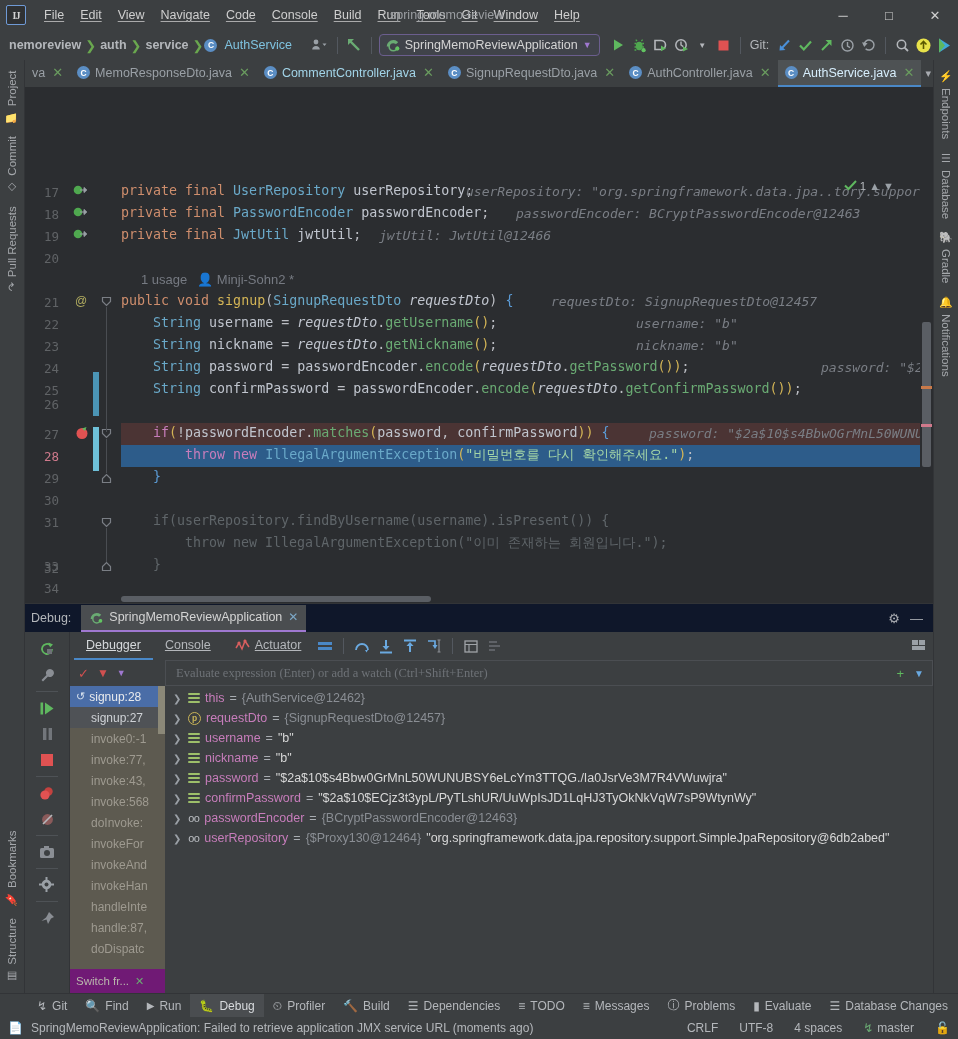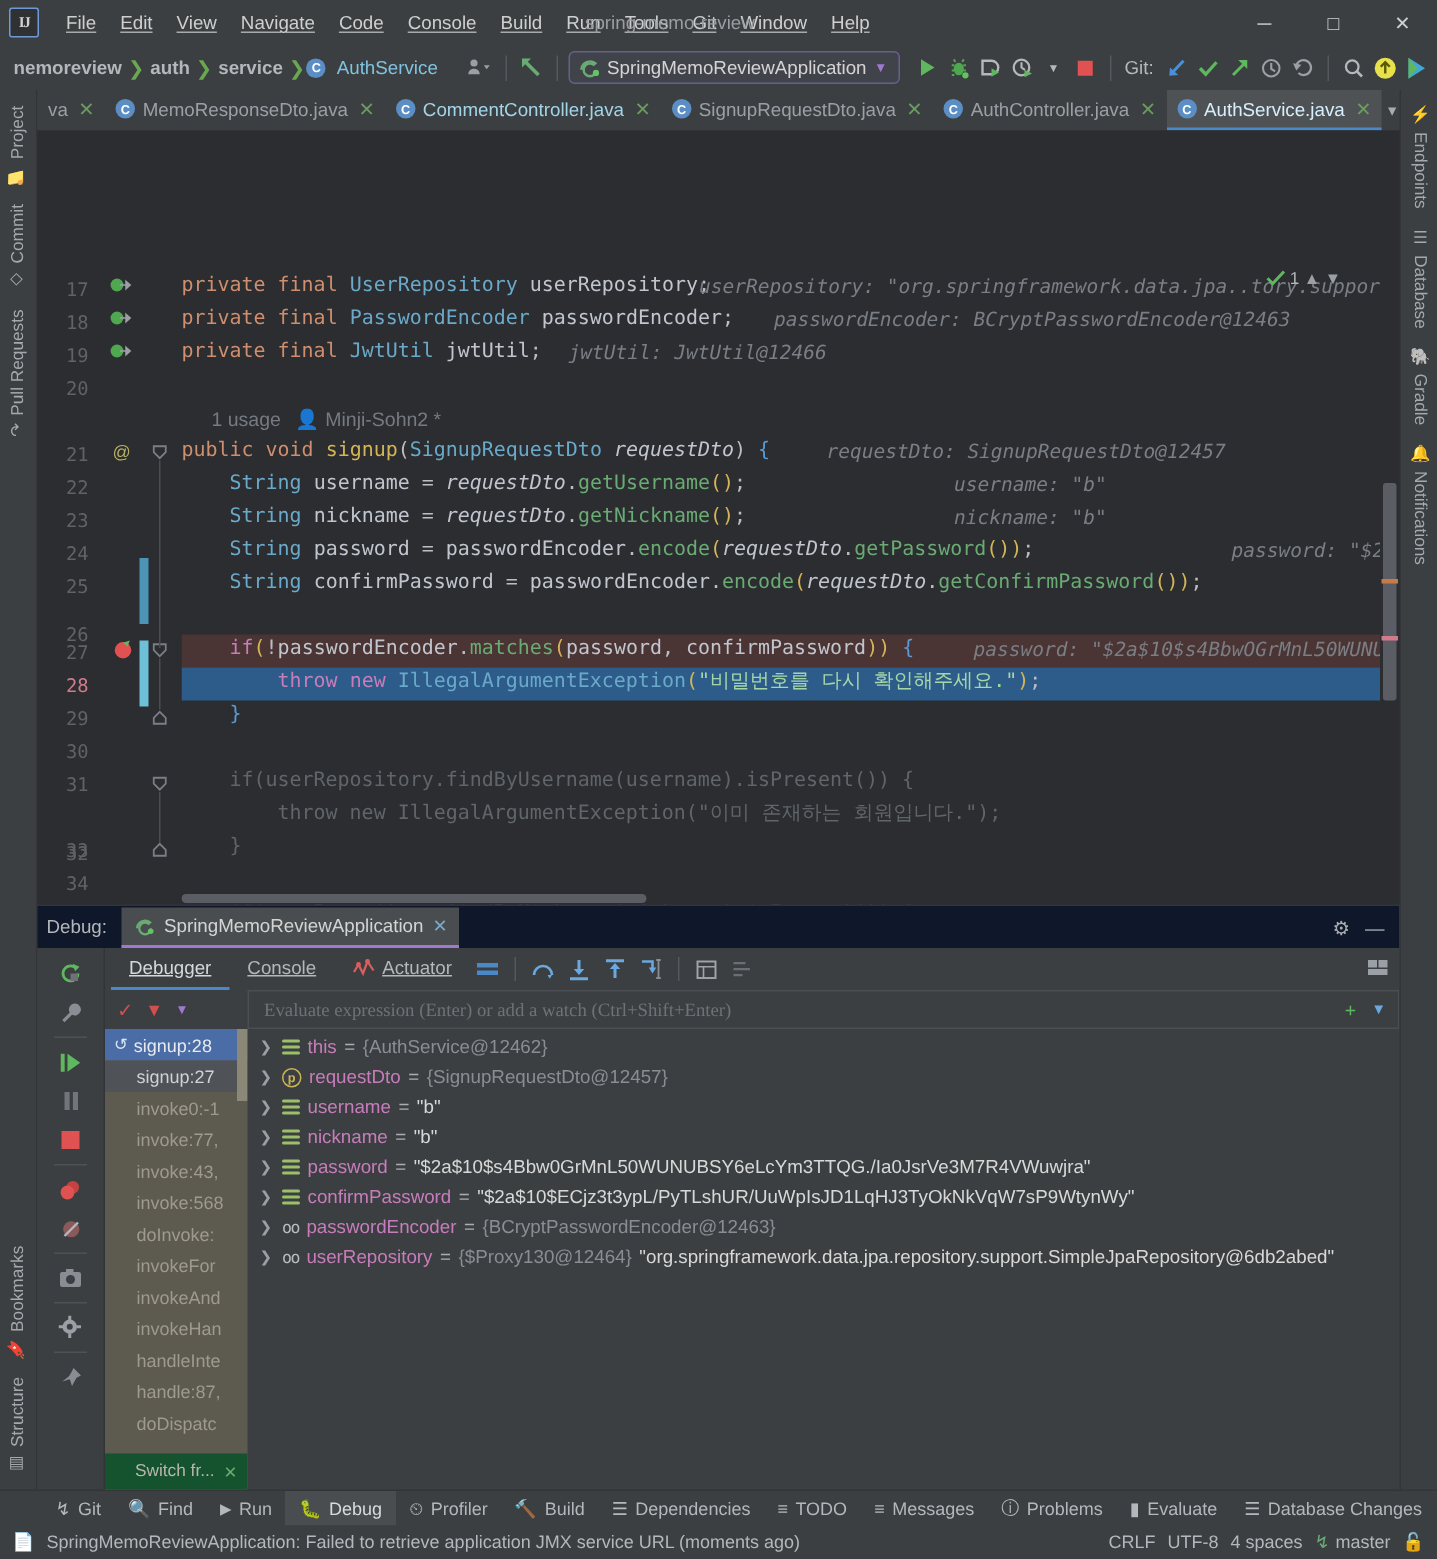--- a/index.html
+++ b/index.html
@@ -170,21 +170,21 @@
 
   .dbg-content { flex: 1 1 auto; display: flex; min-height: 0; }
   .frames {
     width: 95px; flex: 0 0 95px; background: #5d5a50; display: flex; flex-direction: column;
     overflow: hidden; position: relative;
   }
   .frame-row { height: 21px; display: flex; align-items: center; gap: 4px; padding-left: 6px; font-size: 12px; color: #9e9a90; white-space: nowrap; overflow: hidden; }
   .frame-row.sel { background: #4a6da7; color: #e8eaed; }
   .frame-row.top2 { background: #4f5256; color: #cfd2d6; }
   .frames-scroll { position: absolute; right: 0; top: 0; width: 7px; height: 48px; background: #8b8878; }
-  .frames-footer { margin-top: auto; height: 24px; display: flex; align-items: center; gap: 6px; padding-left: 20px; font-size: 11.5px; color: #b9b6ad; background: #14532d; }
+  .frames-footer { margin-top: auto; height: 24px; display: flex; align-items: center; gap: 6px; padding-left: 6px; font-size: 11.5px; color: #b9b6ad; background: #701a75; }
 
   .vars { flex: 1 1 auto; background: #3c3f41; overflow: hidden; padding-top: 2px; }
   .var-row { height: 20px; display: flex; align-items: center; gap: 5px; padding-left: 8px; font-size: 12.5px; white-space: nowrap; }
   .chev { color: #9aa0a6; font-size: 10px; width: 10px; display: inline-block; }
   .vico-list {
     width: 12px; height: 12px; display: inline-flex; flex-direction: column; justify-content: space-between; padding: 1px 0;
   }
   .vico-list i { display: block; height: 2px; background: #9dbf6a; border-radius: 1px; }
   .vico-p {
     width: 13px; height: 13px; border-radius: 50%; border: 1.6px solid #c9b458; color: #c9b458;
@@ -203,21 +203,21 @@
   }
   .tw {
     display: flex; align-items: center; gap: 5px; padding: 0 9px; font-size: 12px; color: #b4b7bb; white-space: nowrap;
   }
   .tw.active { background: #4a4d50; color: #d8dbde; }
 
   .statusbar {
     height: 22px; flex: 0 0 22px; background: #3c3f41; display: flex; align-items: center;
     padding: 0 8px; font-size: 12px; color: #b4b7bb; gap: 8px;
   }
-  .status-right { margin-left: auto; display: flex; align-items: center; gap: 8px; }
+  .status-right { margin-left: auto; display: flex; align-items: center; gap: 21px; }
 
   svg { display: block; }
 </style>
 </head>
 <body>
 
 <div class="app">
 
   <div class="titlebar">
     <div class="ij-logo">IJ</div>
@@ -444,21 +444,21 @@
 
           <div class="ln" style="top:98px">17</div>
           <div class="ln" style="top:120px">18</div>
           <div class="ln" style="top:142px">19</div>
           <div class="ln" style="top:164px">20</div>
           <div class="ln" style="top:208px">21</div>
           <div class="ln" style="top:230px">22</div>
           <div class="ln" style="top:252px">23</div>
           <div class="ln" style="top:274px">24</div>
           <div class="ln" style="top:296px">25</div>
-          <div class="ln" style="top:328px">26</div>
+          <div class="ln" style="top:310px">26</div>
           <div class="ln" style="top:340px">27</div>
           <div class="ln cur" style="top:362px">28</div>
           <div class="ln" style="top:384px">29</div>
           <div class="ln" style="top:406px">30</div>
           <div class="ln" style="top:428px">31</div>
           <div class="ln" style="top:474px">32</div>
           <div class="ln" style="top:472px">33</div>
           <div class="ln" style="top:494px">34</div>
 
           <div class="gico" style="left:48px;top:97px">

